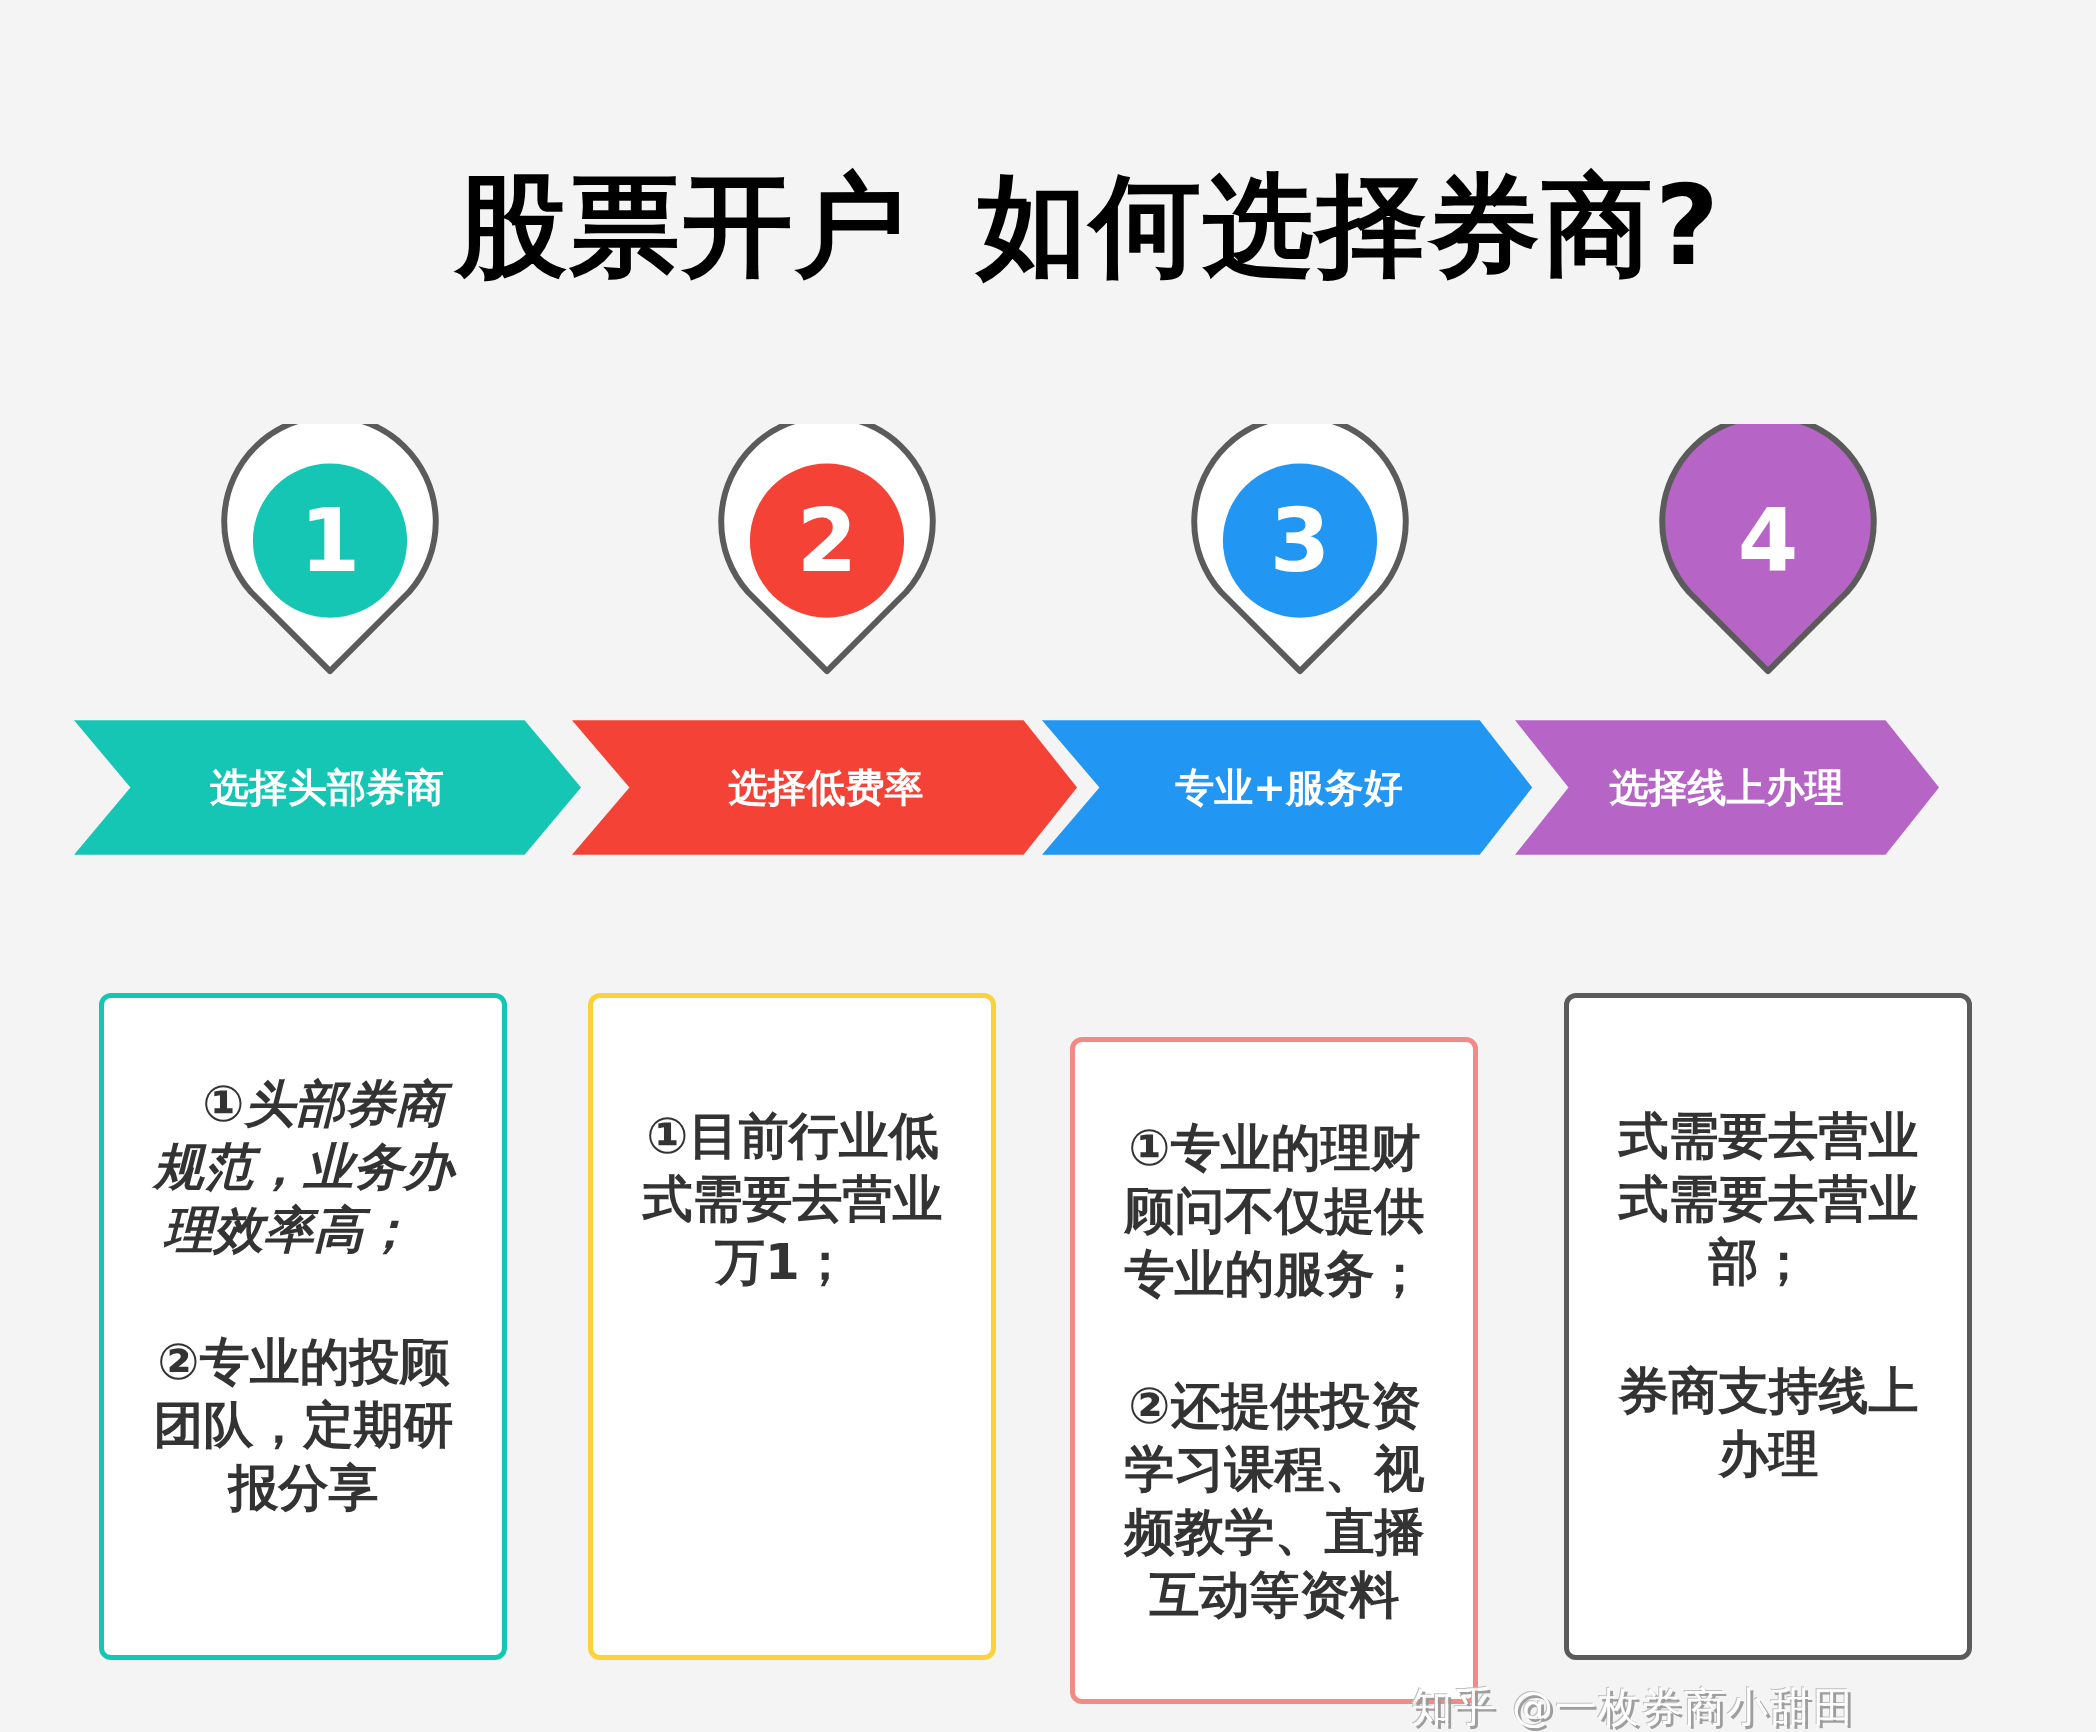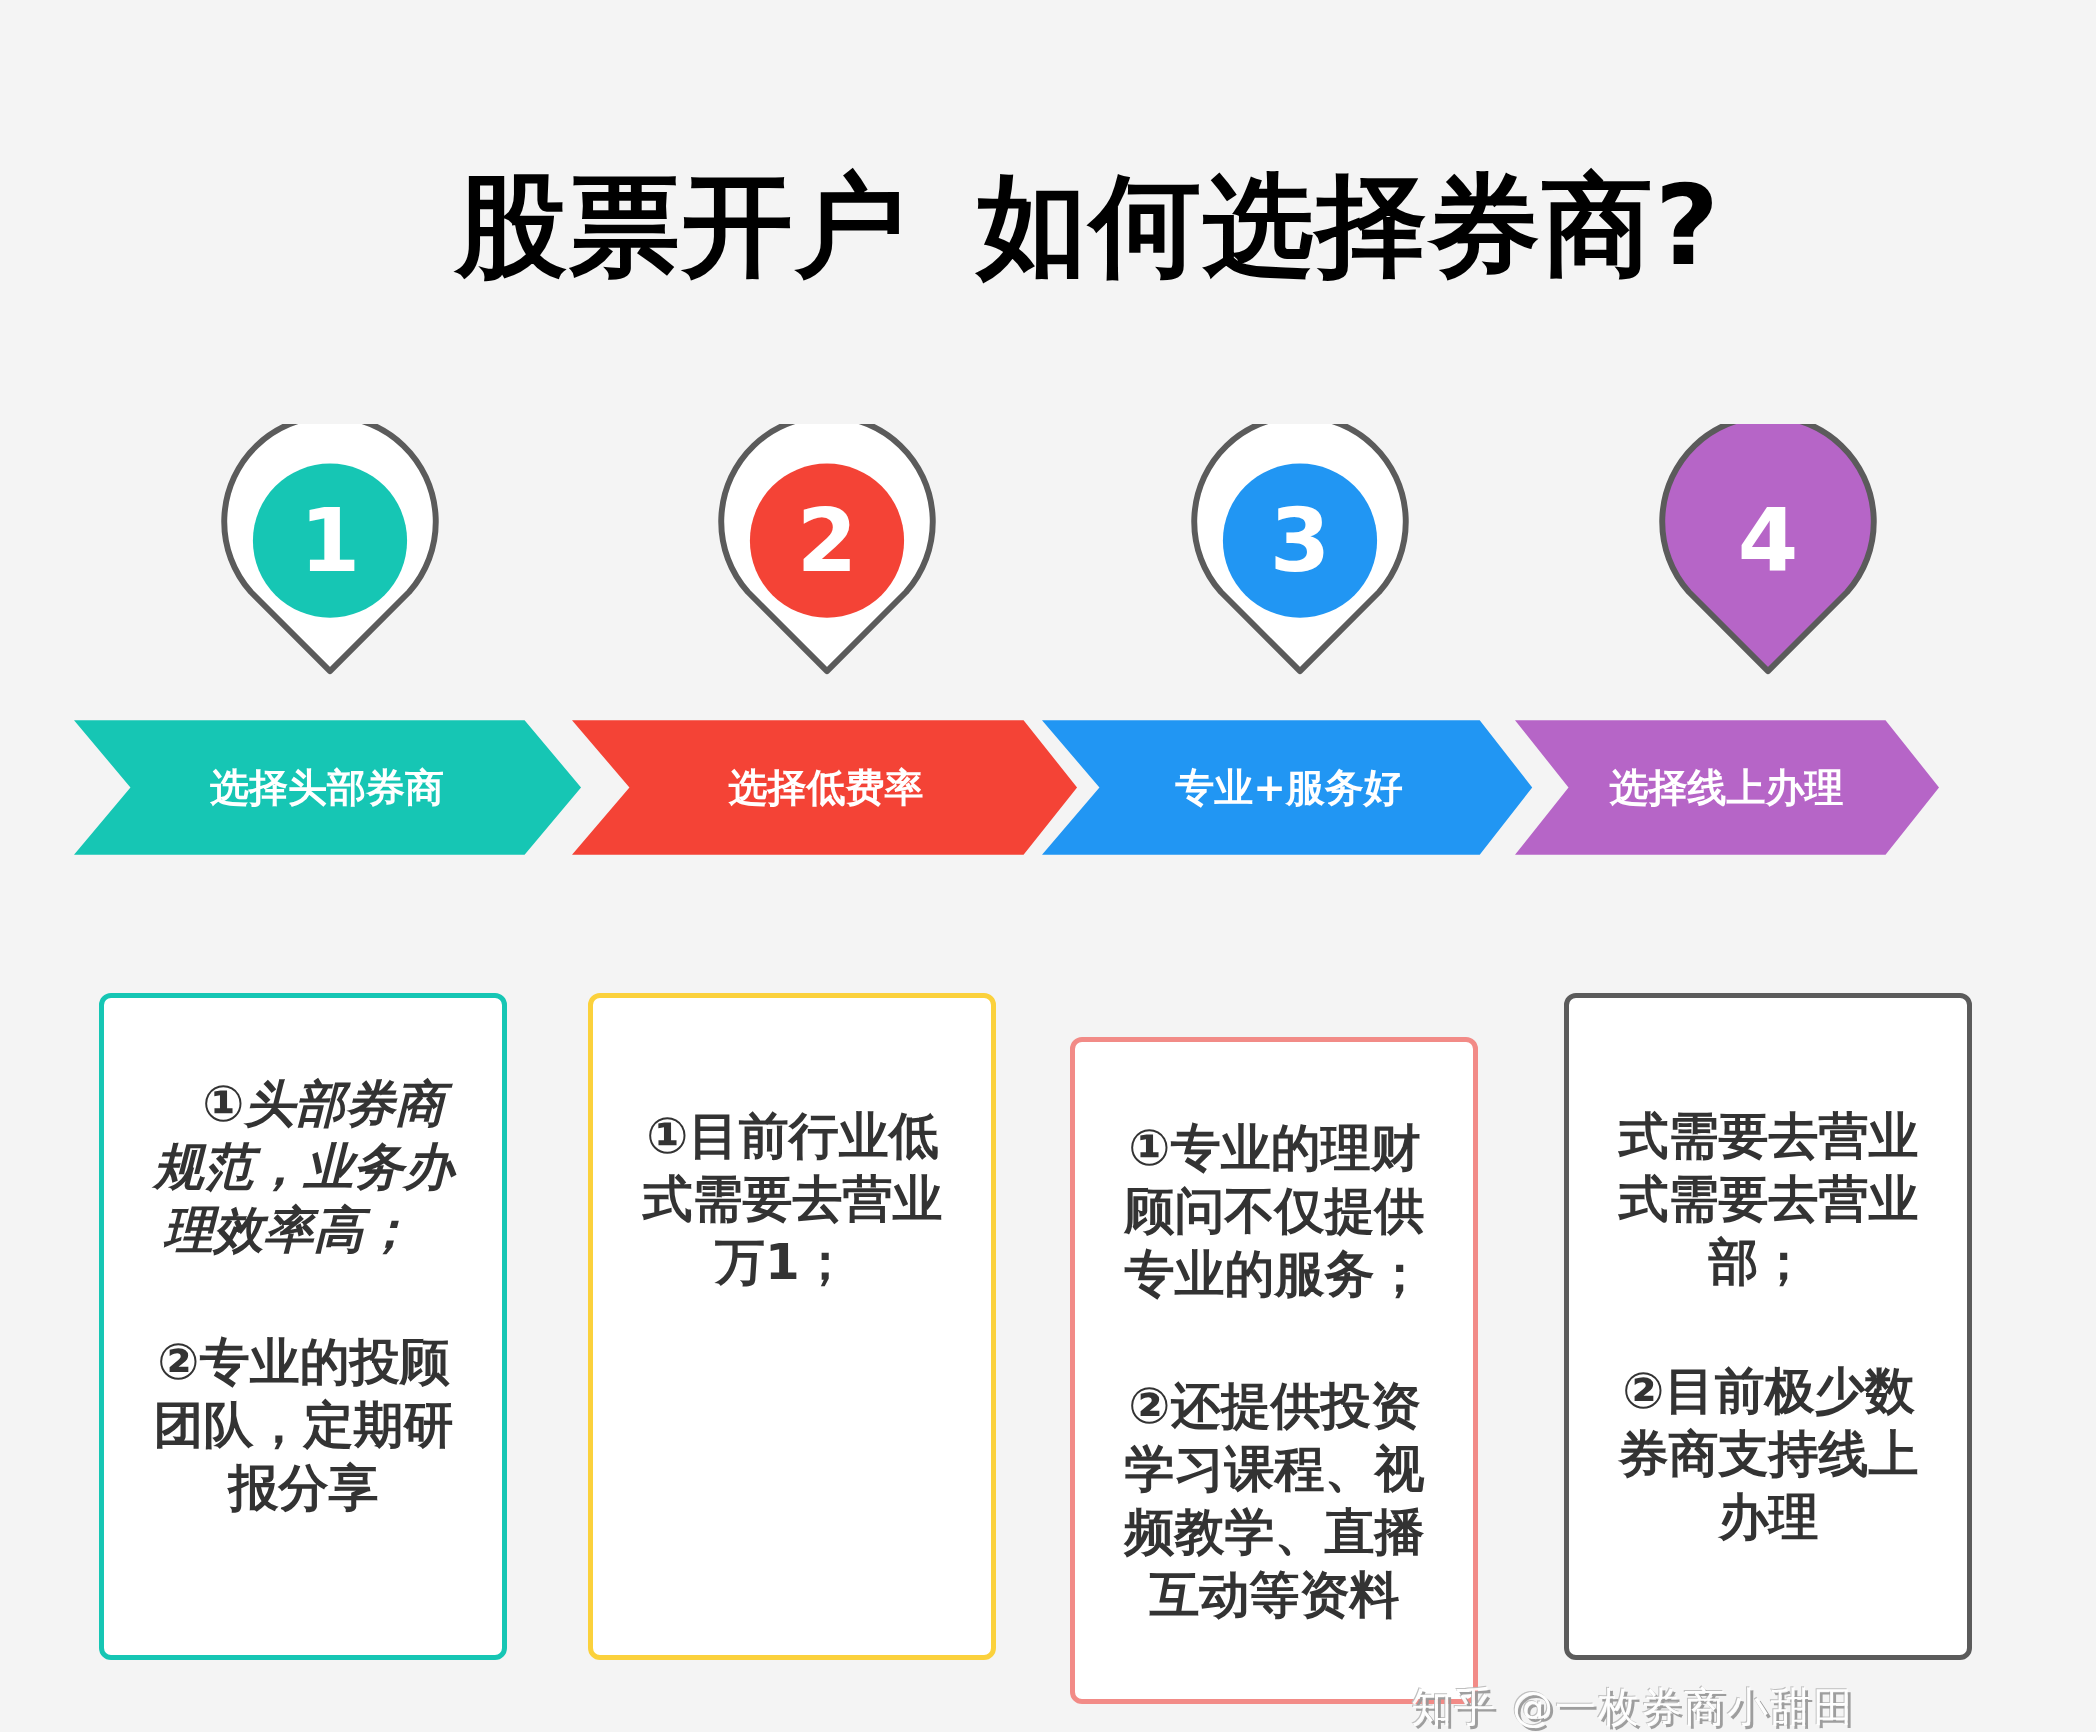--- a/index.html
+++ b/index.html
@@ -152,20 +152,19 @@
   </div>
 </div>
 
 <div class="card" style="left:1564px; border-color:#5b5b5b;">
   <div class="block" style="top:107px;">
     <div>式需要去营业</div>
     <div>式需要去营业</div>
     <div style="padding-right:20px;">部；</div>
   </div>
   <div class="block" style="top:362px;">
-    <div>②目前极少数</div>
     <div>券商支持线上</div>
     <div>办理</div>
   </div>
 </div>
 
 <div class="watermark">知乎 @一枚券商小甜田</div>
 
 
 </body></html>

